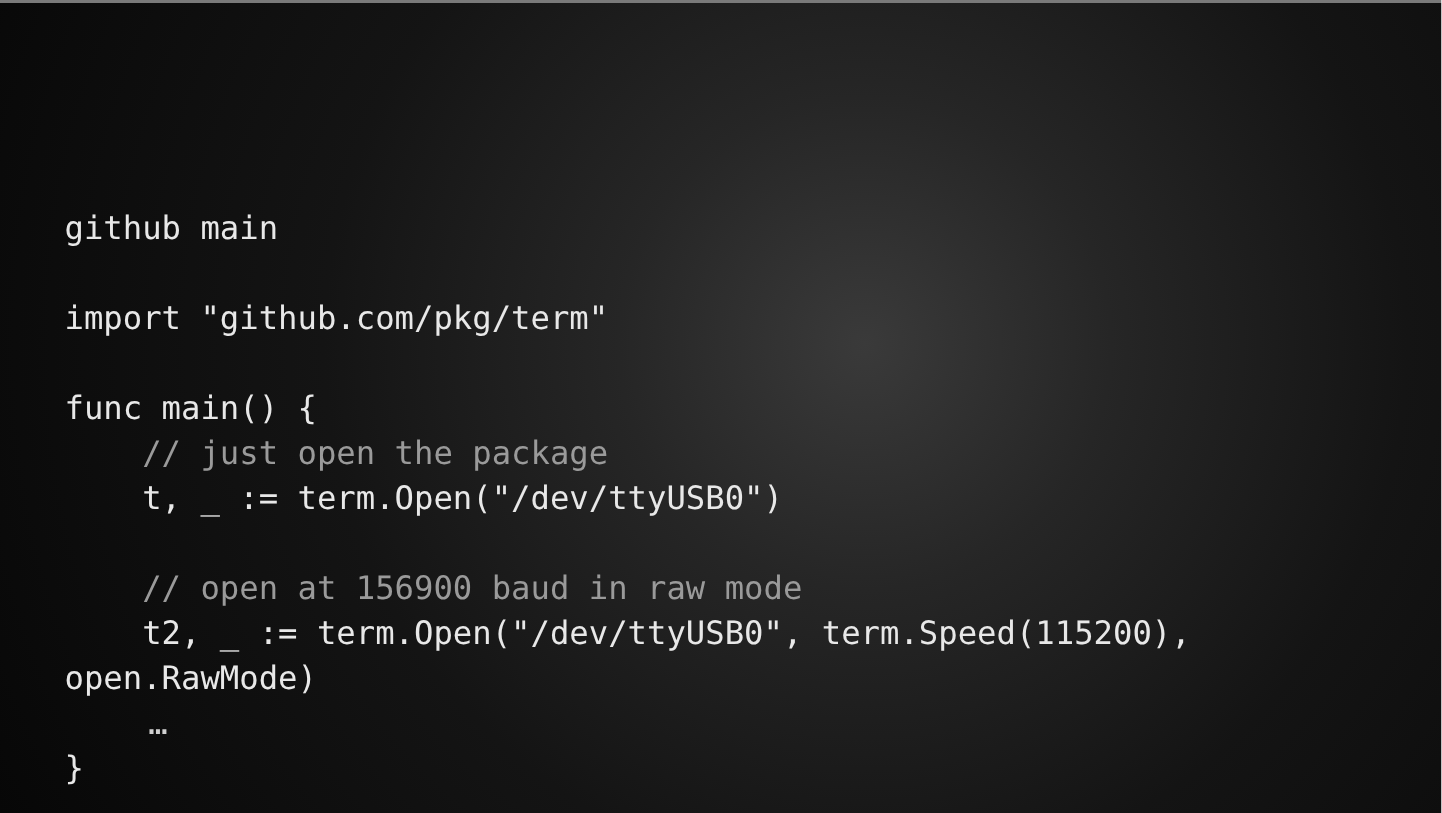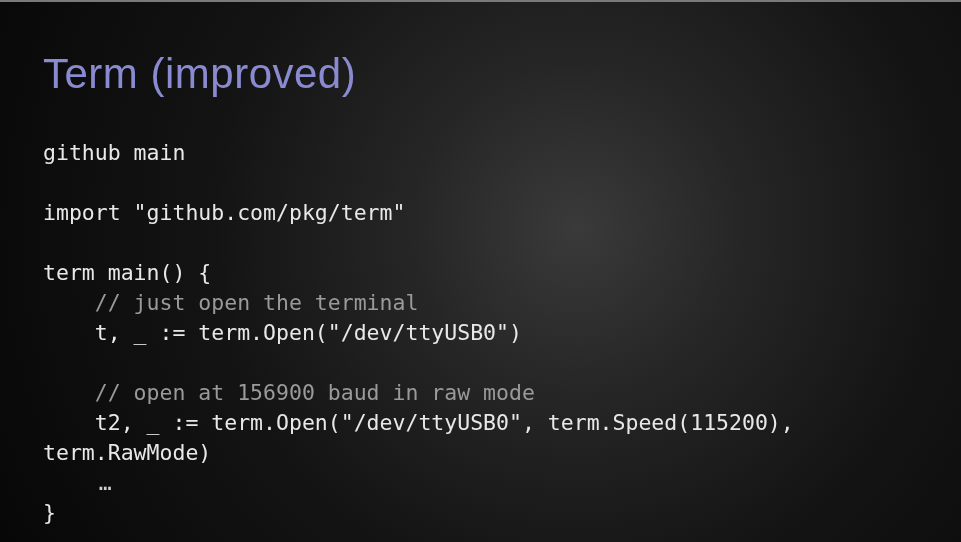--- a/index.html
+++ b/index.html
@@ -43,27 +43,26 @@
   }
   .ellipsis {
     color: #d0d0d0;
     letter-spacing: 1px;
   }
 </style>
 </head>
 <body>
 
 <div class="slide">
-  <div class="title">Term (improved)</div>
   <div class="code"><span>github main</span>
 <span></span>
 <span>import "github.com/pkg/term"</span>
 <span></span>
-<span>term main() {</span>
-<span class="comment">    // just open the terminal</span>
+<span>func main() {</span>
+<span class="comment">    // just open the package</span>
 <span>    t, _ := term.Open("/dev/ttyUSB0")</span>
 <span></span>
 <span class="comment">    // open at 156900 baud in raw mode</span>
 <span>    t2, _ := term.Open("/dev/ttyUSB0", term.Speed(115200),</span>
-<span>term.RawMode)</span>
+<span>open.RawMode)</span>
 <span class="ellipsis">    …</span>
 <span>}</span></div>
 </div>
 
 </body></html>

